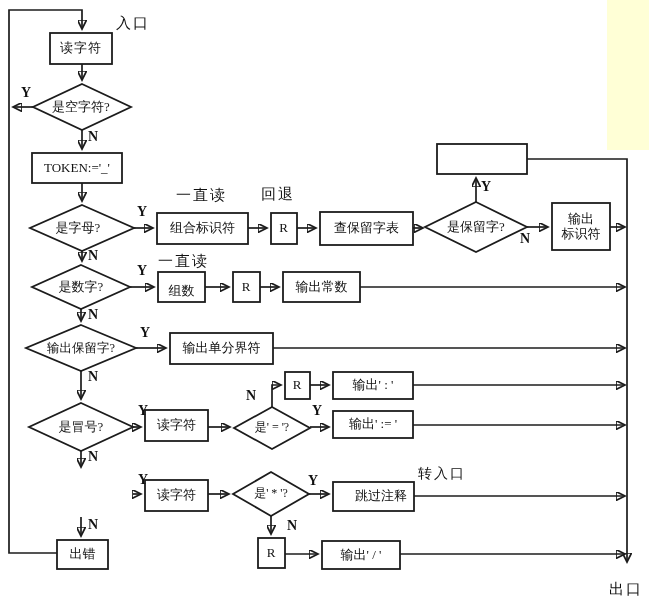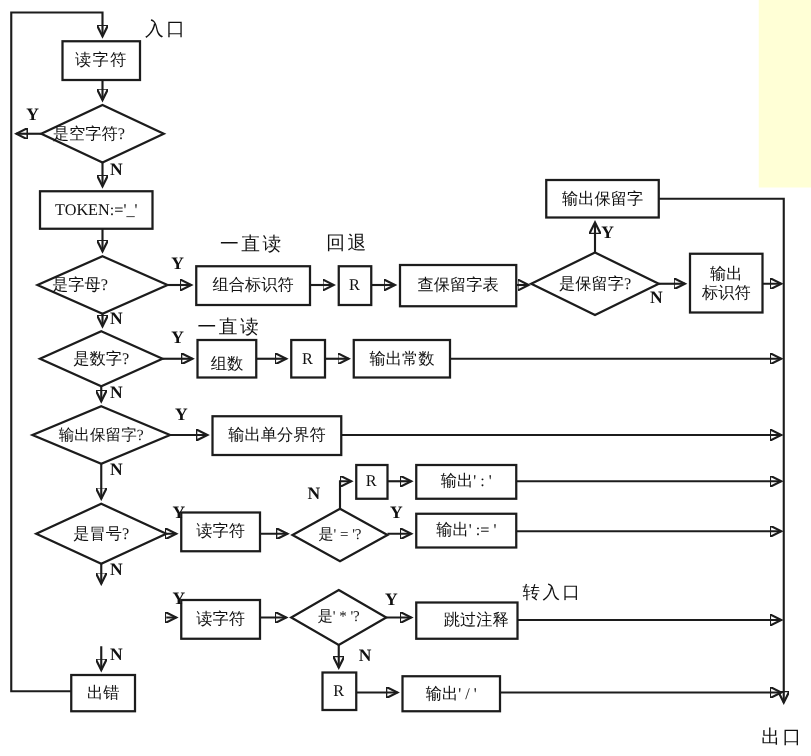--- a/index.html
+++ b/index.html
@@ -103,28 +103,27 @@
       <polygon points="81,265 130,287 81,309 32,287"></polygon>
       <polygon points="81,325 136,348 81,371 26,348"></polygon>
       <polygon points="81,403 133,427 81,451 29,427"></polygon>
       <polygon points="476,202 527,227 476,252 425,227"></polygon>
       <polygon points="272,407 310,428 272,449 234,428"></polygon>
       <polygon points="271,472 309,494 271,516 233,494"></polygon>
     </g>
   </svg>
 
   <div class="nl" style="left:50px;top:33px;width:62px;height:31px">读字符</div>
-  <div class="nl" style="left:22px;top:84px;width:98px;height:46px;letter-spacing:0">是空字符?</div>
+  <div class="nl" style="left:32px;top:84px;width:98px;height:46px;letter-spacing:0">是空字符?</div>
   <div class="nl" style="left:32px;top:153px;width:90px;height:30px;letter-spacing:0">TOKEN:='_'</div>
-  <div class="nl" style="left:12px;top:205px;width:104px;height:46px;letter-spacing:0">是字母?</div>
+  <div class="nl" style="left:26px;top:205px;width:104px;height:46px;letter-spacing:0">是字母?</div>
   <div class="nl" style="left:157px;top:213px;width:91px;height:31px;letter-spacing:0">组合标识符</div>
   <div class="nl" style="left:271px;top:213px;width:26px;height:31px">R</div>
   <div class="nl" style="left:320px;top:212px;width:93px;height:33px;letter-spacing:0">查保留字表</div>
   <div class="nl" style="left:425px;top:202px;width:102px;height:50px;letter-spacing:0">是保留字?</div>
-  <div class="nl" style="left:437px;top:144px;width:90px;height:30px;letter-spacing:0">输出保留字</div>
   <div class="nl" style="left:32px;top:265px;width:98px;height:44px;letter-spacing:0">是数字?</div>
   <div class="nl" style="left:552px;top:203px;width:58px;height:47px;letter-spacing:0">输出
 标识符</div>
   <div class="nl" style="left:158px;top:272px;width:47px;height:38px;letter-spacing:0">组数</div>
   <div class="nl" style="left:233px;top:272px;width:27px;height:30px">R</div>
   <div class="nl" style="left:283px;top:272px;width:77px;height:30px;letter-spacing:0">输出常数</div>
   <div class="nl" style="left:26px;top:325px;width:110px;height:46px;letter-spacing:0;font-size:12.5px">输出保留字?</div>
   <div class="nl" style="left:29px;top:403px;width:104px;height:48px;letter-spacing:0">是冒号?</div>
   <div class="nl" style="left:170px;top:333px;width:103px;height:31px;letter-spacing:0">输出单分界符</div>
   <div class="nl" style="left:145px;top:410px;width:63px;height:31px;letter-spacing:0">读字符</div>

